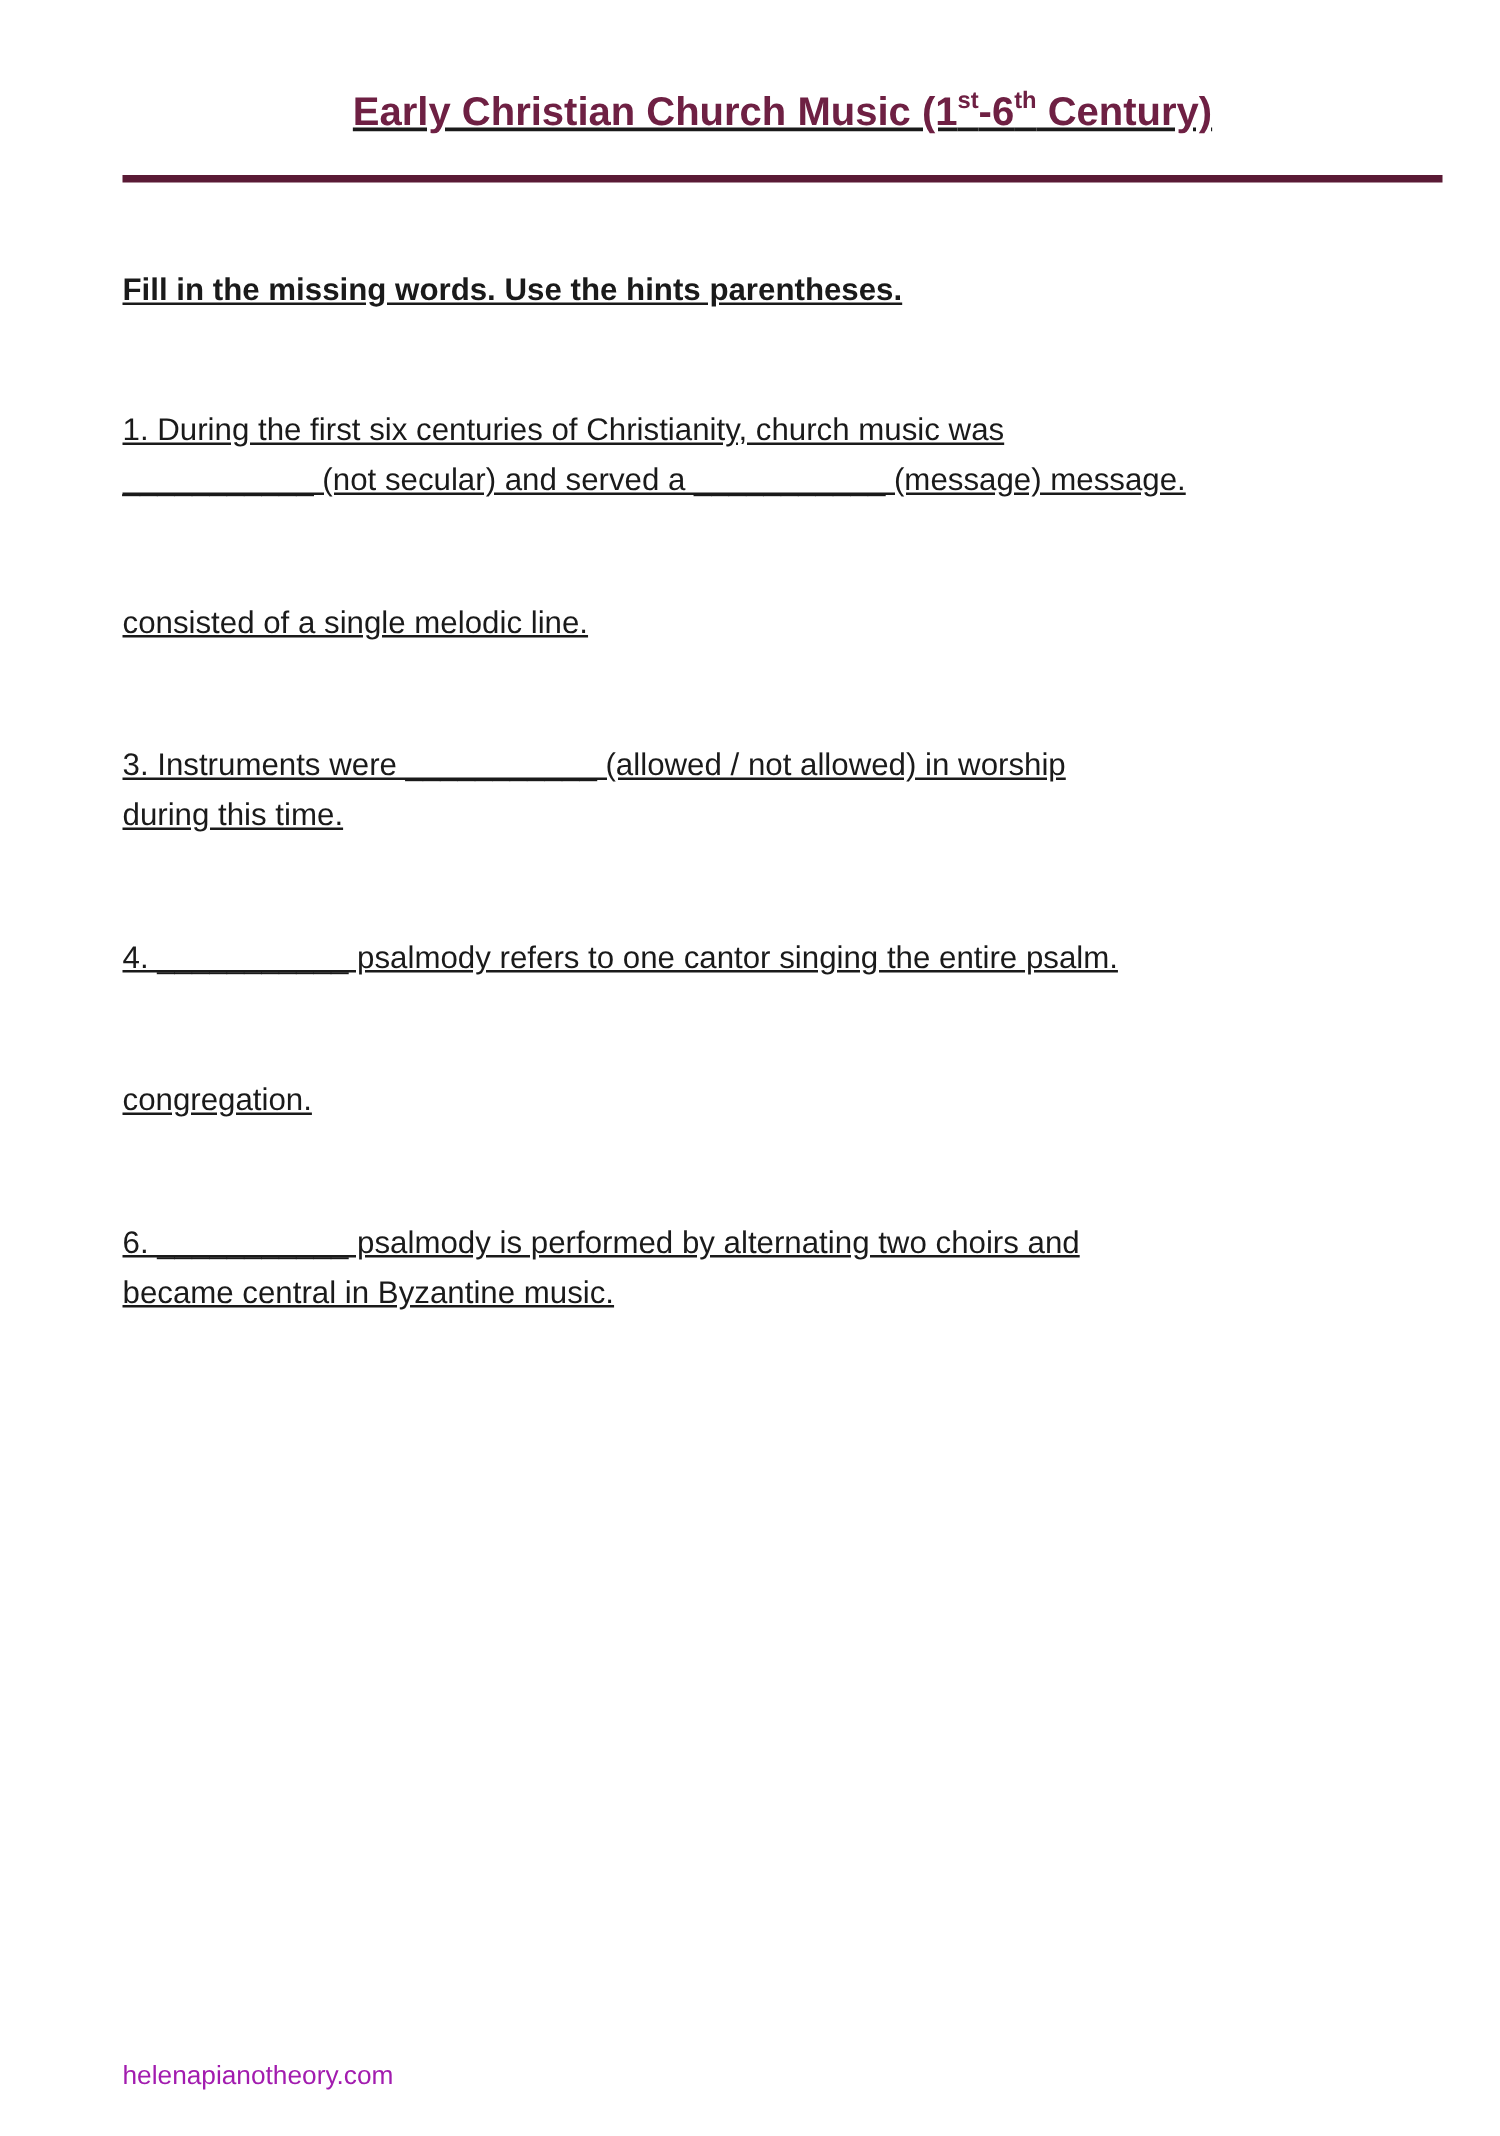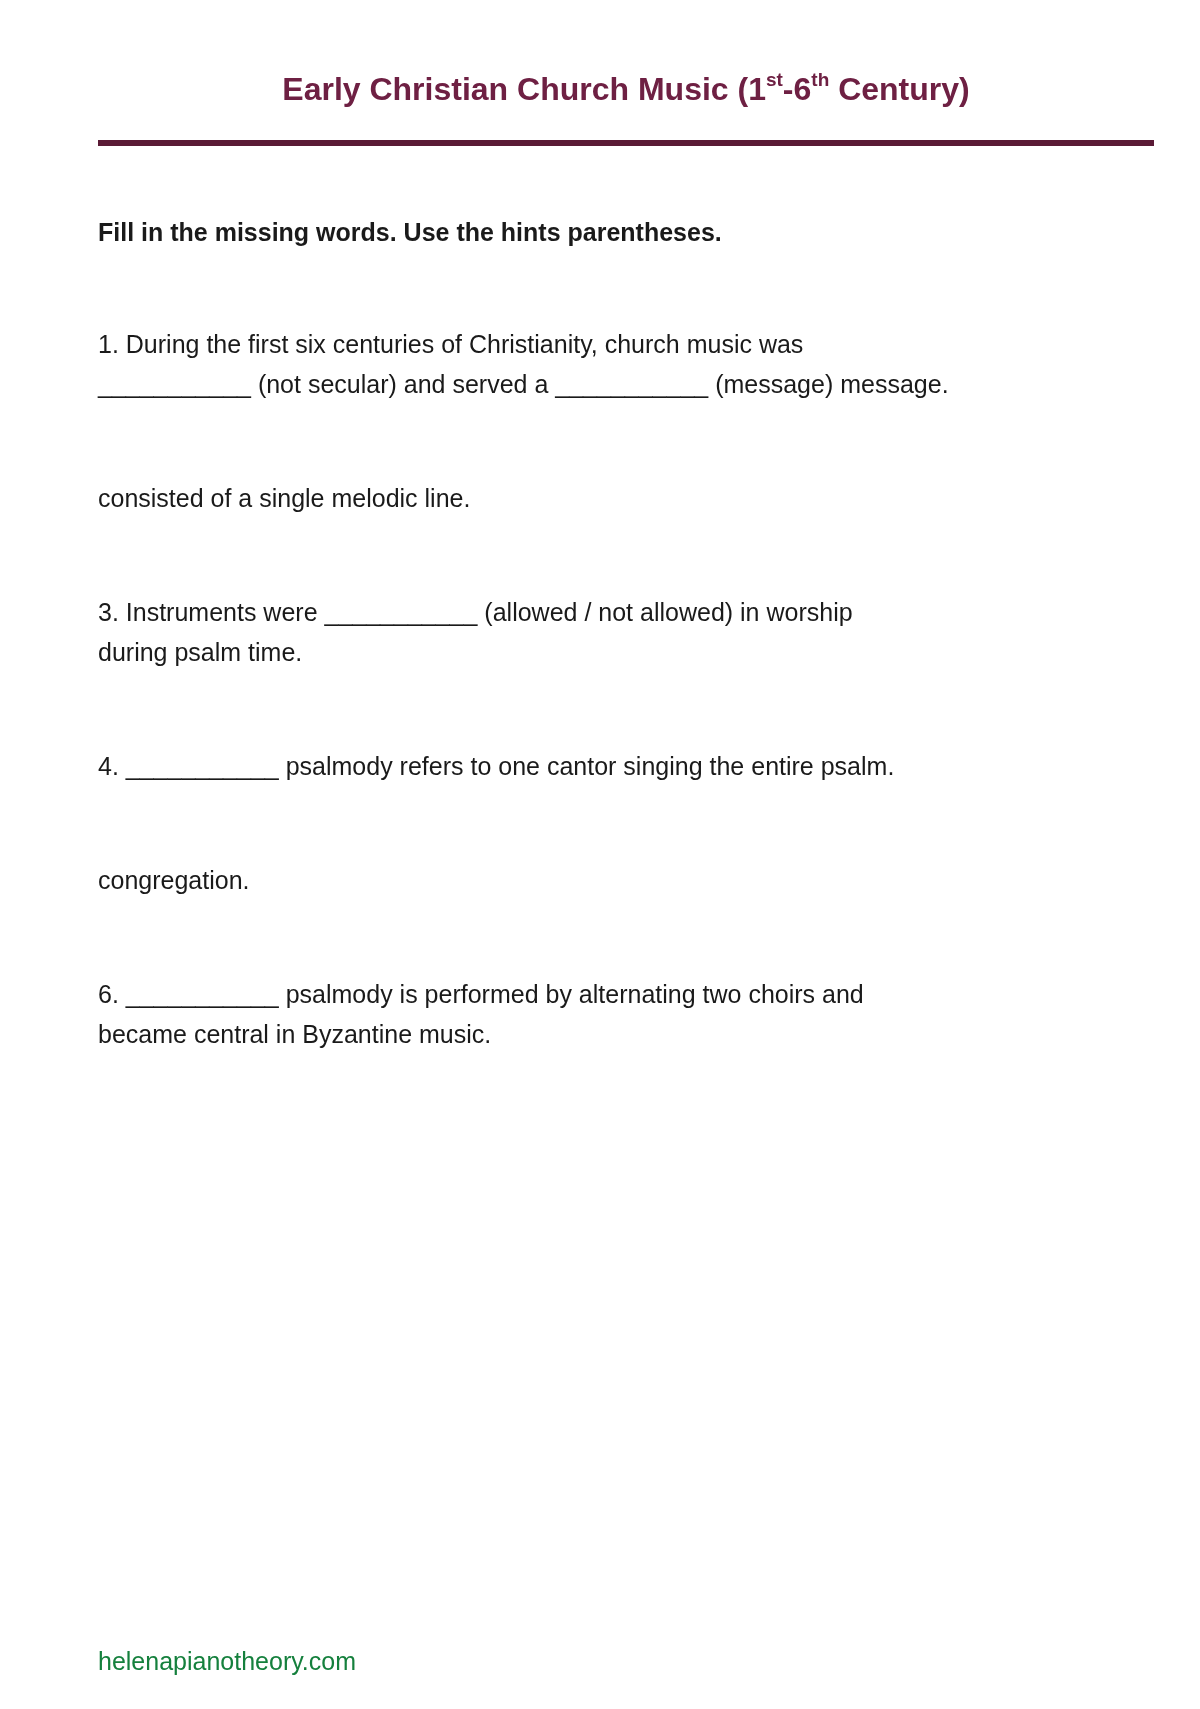--- a/index.html
+++ b/index.html
@@ -14,20 +14,21 @@
     font-family: "Liberation Sans", sans-serif;
     color: #1a1a1a;
     overflow: hidden;
   }
   .page {
     box-sizing: border-box;
     width: 1200px;
     height: 1411px;
     padding: 70px 46px 0 98px;
     position: relative;
+    text-decoration: underline;
   }
   .doc-title {
     margin: 0;
     text-align: center;
     font-size: 32px;
     line-height: 38px;
     font-weight: bold;
     color: #6e2043;
     letter-spacing: 0px;
   }
@@ -60,23 +61,23 @@
     font-size: 25px;
     line-height: 40px;
   }
   .q-line {
     white-space: pre-wrap;
   }
   .page-footer {
     position: absolute;
     left: 98px;
     top: 1646px;
-    font-size: 25px;
+    font-size: 21px;
     line-height: 30px;
-    color: #15803d;
+    color: #a21caf;
   }
 </style>
 </head>
 <body>
 
 <div class="page">
 
   <header>
     <h1 class="doc-title"><span>Early Christian Church Music (1</span><sup>st</sup><span>-6</span><sup>th</sup><span> Century)</span></h1>
     <div class="title-rule"></div>
@@ -90,21 +91,21 @@
       <div class="q-line">1. During the first six centuries of Christianity, church music was</div>
       <div class="q-line">___________ (not secular) and served a ___________ (message) message.</div>
     </div>
 
     <div class="question">
       <div class="q-line">consisted of a single melodic line.</div>
     </div>
 
     <div class="question">
       <div class="q-line">3. Instruments were ___________ (allowed / not allowed) in worship</div>
-      <div class="q-line">during psalm time.</div>
+      <div class="q-line">during this time.</div>
     </div>
 
     <div class="question">
       <div class="q-line">4. ___________ psalmody refers to one cantor singing the entire psalm.</div>
     </div>
 
     <div class="question">
       <div class="q-line">congregation.</div>
     </div>
 

